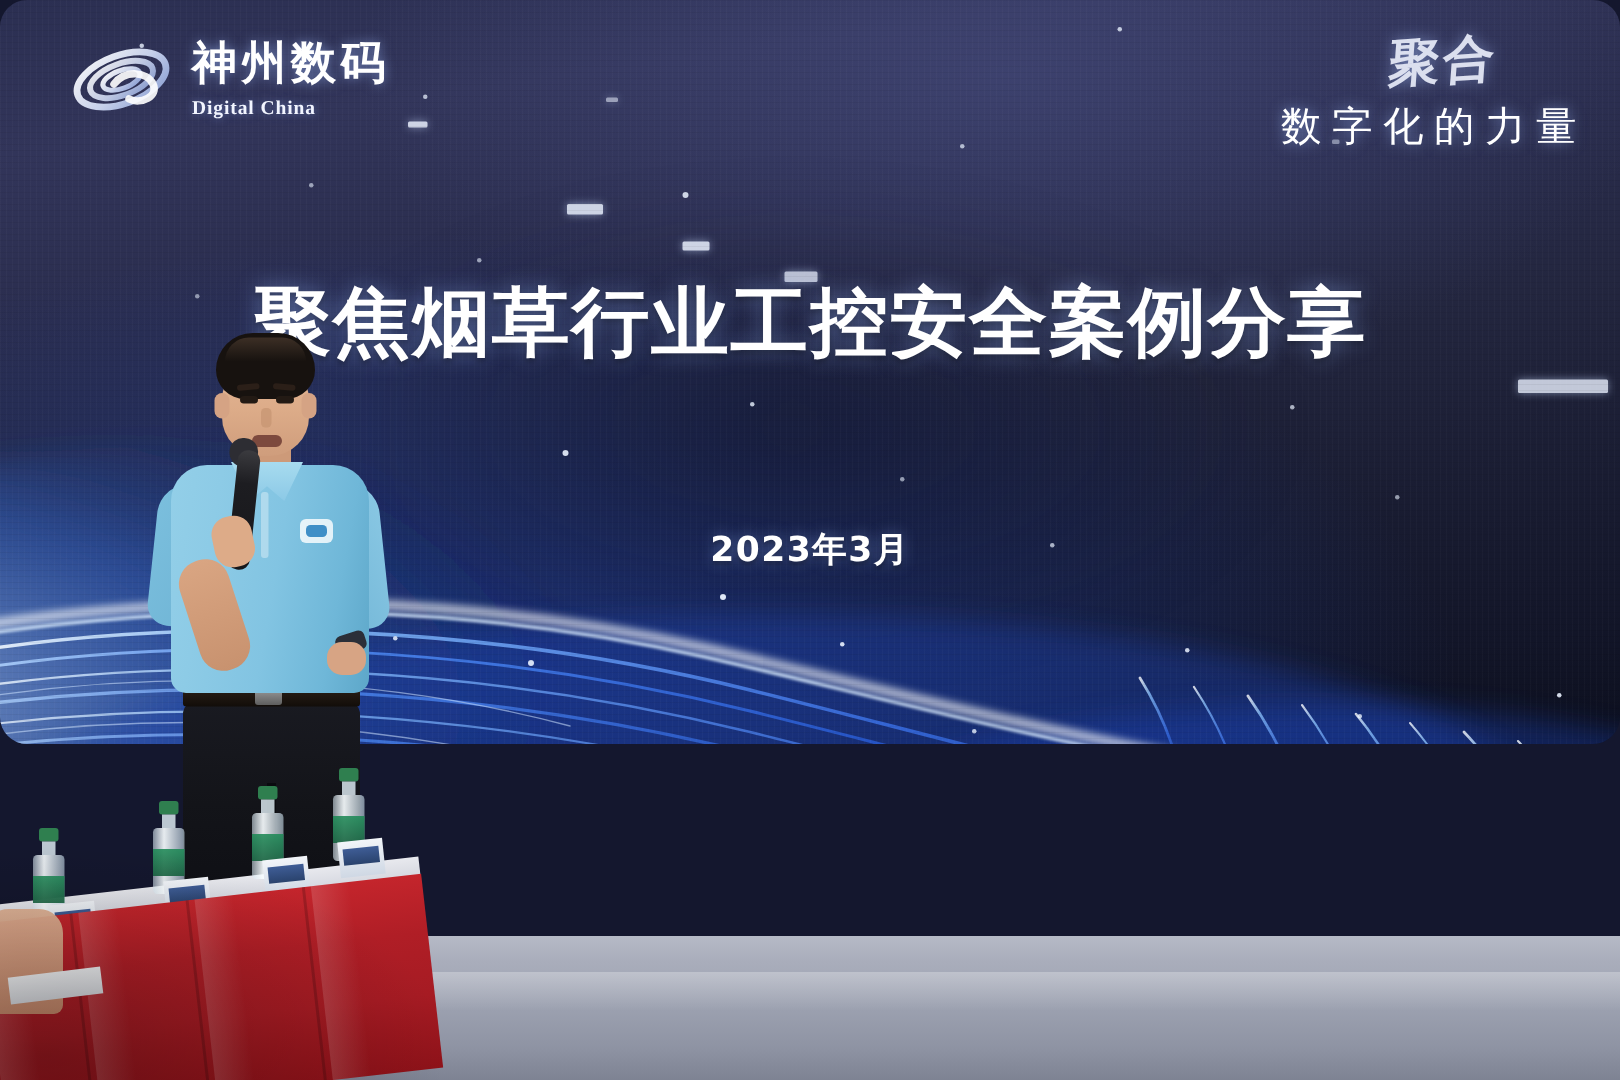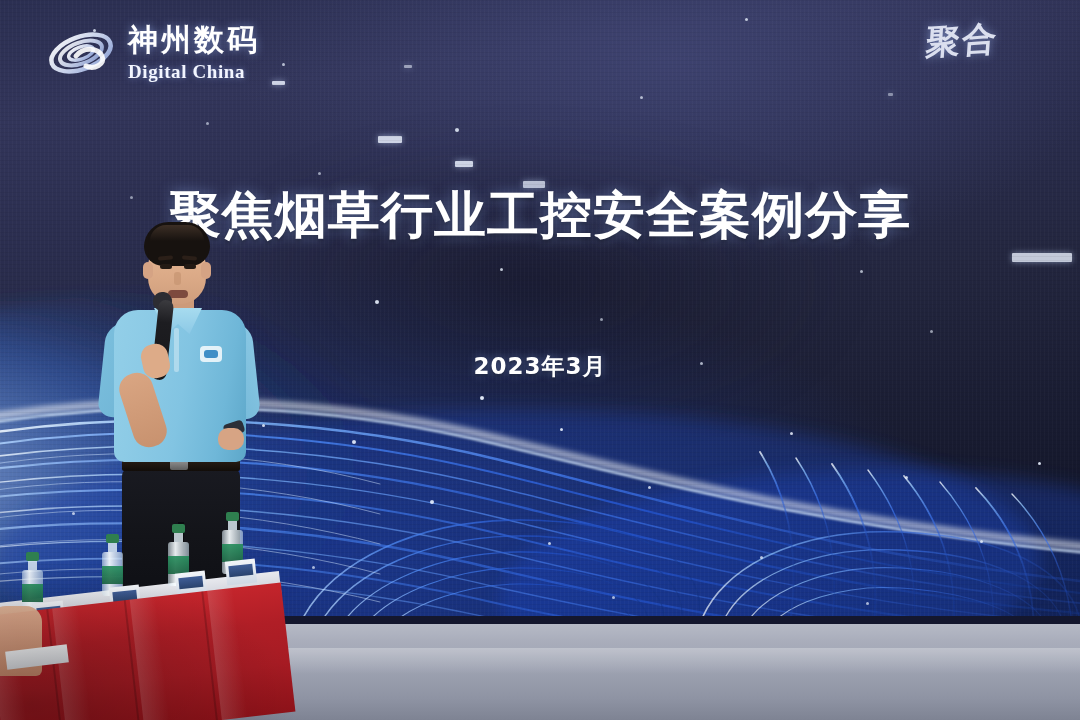--- a/index.html
+++ b/index.html
@@ -9,26 +9,27 @@
   #scene{
     position:relative;
     width:1080px;height:720px;
     overflow:hidden;
     font-family:"Liberation Sans","DejaVu Sans",sans-serif;
     background:#14172e;
   }
 
   
   .led-screen{
-    position:absolute;left:0;top:0;width:1080px;height:616px;
+    position:absolute;left:0;top:0;width:1080px;height:496px;
     background:
       radial-gradient(ellipse 620px 300px at 62% 10%, rgba(72,78,130,.55), rgba(0,0,0,0) 70%),
       radial-gradient(ellipse 900px 420px at 30% 92%, rgba(30,70,190,.50), rgba(0,0,0,0) 72%),
       linear-gradient(172deg,#2b2f52 0%,#32355a 16%,#2a2d4e 34%,#23263f 52%,#1a1d33 70%,#121528 88%,#0c0f1e 100%);
     overflow:hidden;
+    border-radius:18px;
   }
   
   .led-grid{
     position:absolute;inset:0;
     background-image:
       repeating-linear-gradient(to right, rgba(255,255,255,.022) 0 1px, rgba(0,0,0,0) 1px 4px),
       repeating-linear-gradient(to bottom, rgba(0,0,0,.05) 0 1px, rgba(0,0,0,0) 1px 4px);
     pointer-events:none;
   }
   
@@ -53,21 +54,21 @@
   
   .logo-dc{position:absolute;left:46px;top:22px;display:flex;align-items:center;gap:12px;}
   .dc-mark{width:70px;height:62px;flex:0 0 auto;}
   .dc-words{display:flex;flex-direction:column;line-height:1;}
   .dc-cn{
     font-size:30px;font-weight:700;color:#ffffff;letter-spacing:3px;
     text-shadow:0 0 8px rgba(160,190,255,.55);
     font-family:"DejaVu Sans","Liberation Sans",sans-serif;
   }
   .dc-en{
-    margin-top:7px;font-size:19px;font-weight:700;color:#f2f5ff;letter-spacing:.6px;
+    margin-top:7px;font-size:13px;font-weight:700;color:#f2f5ff;letter-spacing:.6px;
     font-family:"Liberation Serif","DejaVu Serif",serif;
     text-shadow:0 0 6px rgba(150,180,255,.5);
   }
 
   .logo-juhe{position:absolute;right:22px;top:18px;text-align:right;}
   .juhe-cal{
     font-size:34px;color:#e8ecfa;font-weight:700;letter-spacing:2px;
     font-family:"DejaVu Serif","Liberation Serif",serif;
     transform:skewX(-8deg) rotate(-4deg);
     display:inline-block;
@@ -375,20 +376,21 @@
         </svg>
       </span>
       <span class="dc-words">
         <span class="dc-cn">神州数码</span>
         <span class="dc-en">Digital China</span>
       </span>
     </div>
 
     <div class="logo-juhe">
       <div class="juhe-cal">聚合</div>
+      <div class="juhe-sub">数字化的力量</div>
     </div>
 
     <div class="slide-title">聚焦烟草行业工控安全案例分享</div>
     <div class="slide-date">2023年3月</div>
   </div>
 
   <div class="floor-edge"></div>
   <div class="stage-floor"></div>
   <div class="floor-sheen"></div>
 

